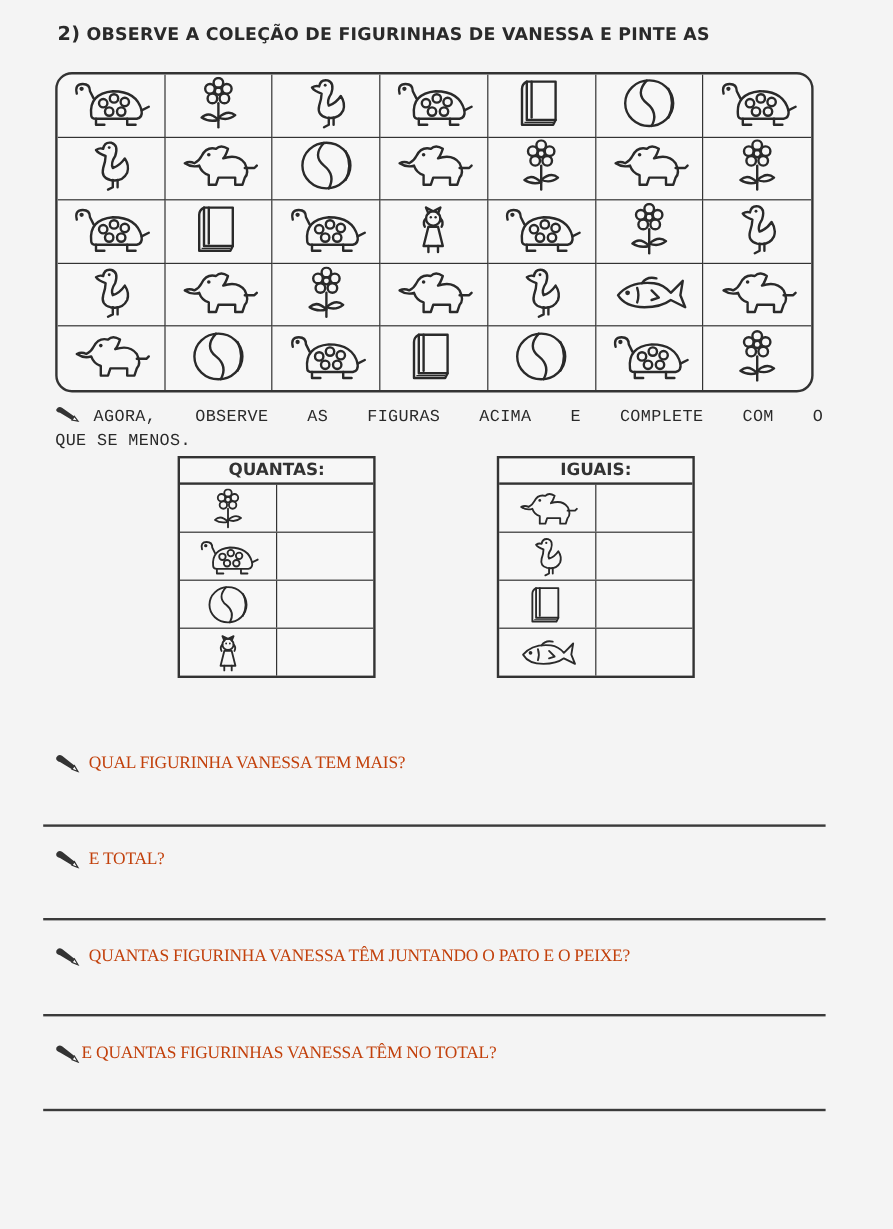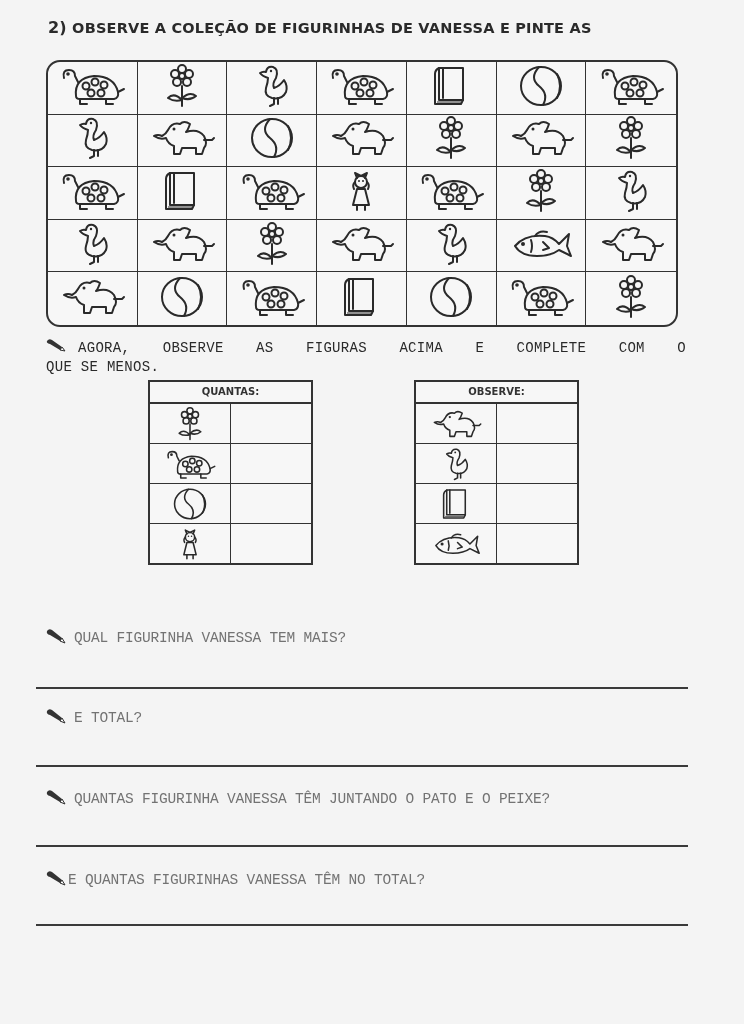--- a/index.html
+++ b/index.html
@@ -9,27 +9,27 @@
   .title .l1{display:flex;justify-content:space-between;}
   .grid{position:absolute;left:46px;top:60px;width:632px;height:267px;border:2.5px solid #333;border-radius:14px;box-sizing:border-box;display:grid;grid-template-columns:repeat(7,1fr);grid-template-rows:repeat(5,1fr);overflow:hidden;background:#f7f7f7;}
   .cell{border-right:1.5px solid #333;border-bottom:1.5px solid #333;display:flex;align-items:center;justify-content:center;}
   .cell:nth-child(7n){border-right:none;}
   .cell:nth-child(n+29){border-bottom:none;}
   .cell svg{width:72px;height:44px;}
   .instr{position:absolute;left:46px;top:338px;width:640px;font-size:14px;line-height:19px;letter-spacing:0.3px;font-family:Liberation Mono, monospace;}
   .instr .l1{display:flex;justify-content:space-between;align-items:center;}
   .pencil{display:inline-block;vertical-align:middle;}
   .tbl{position:absolute;width:165px;border:2px solid #333;box-sizing:border-box;background:#f7f7f7;}
-  .tbl .hd{height:20px;border-bottom:2px solid #333;text-align:center;font-size:10px;font-weight:bold;line-height:20px;color:#333;}
+  .tbl .hd{height:20px;border-bottom:2px solid #333;text-align:center;font-size:14px;font-weight:bold;line-height:20px;color:#333;}
   .tbl .row{display:flex;height:39px;border-bottom:1.5px solid #333;}
   .tbl .row:last-child{border-bottom:none;}
   .tbl .ic{width:80px;border-right:1.5px solid #333;display:flex;align-items:center;justify-content:center;}
   .tbl .ic svg{width:62px;height:34px;}
   .tbl .ans{flex:1;}
-  .q{position:absolute;left:46px;font-family:Liberation Mono, monospace;font-size:14.5px;letter-spacing:-0.2px;display:flex;align-items:center;gap:6px;color:#737373;}
+  .q{position:absolute;left:46px;font-family:Liberation Serif, serif;font-size:14.5px;letter-spacing:-0.2px;display:flex;align-items:flex-start;gap:6px;color:#c2410c;}
   .line{position:absolute;left:36px;width:652px;height:2px;background:#3a3a3a;}
 </style>
 </head>
 <body>
 
 <div class="title">
   <div class="l1">
     <span><b>2)</b>&nbsp;<span>OBSERVE A COLEÇÃO DE FIGURINHAS DE VANESSA E PINTE AS</span></span>
   </div>
 </div>
@@ -450,21 +450,21 @@
           <path fill="none" stroke="#2a2a2a" stroke-width="2" stroke-linecap="round" stroke-linejoin="round" d="M32 20 L28 36 L44 36 L40 20 Z"></path>
           <path fill="none" stroke="#2a2a2a" stroke-width="2" stroke-linecap="round" stroke-linejoin="round" d="M32 36 L32 41 M40 36 L40 41"></path>
           <circle cx="34" cy="12" r="1" fill="#2a2a2a"></circle>
           <circle cx="38" cy="12" r="1" fill="#2a2a2a"></circle>
         </svg>
       </div>
       <div class="ans"></div>
     </div>
   </div>
 <div class="tbl" id="tbl1" style="left:414px;top:380px;">
-  <div class="hd">OBSERVE:</div>
+  <div class="hd">IGUAIS:</div>
 <div class="row">
       <div class="ic">
         <svg viewBox="0 0 72 44">
           <path fill="none" stroke="#2a2a2a" stroke-width="2" stroke-linecap="round" stroke-linejoin="round" d="M22 14 Q26 6 34 8 Q38 4 44 8 Q42 14 40 16 Q52 12 58 20 Q62 28 58 32 L56 38 L50 38 L50 32 L36 32 L34 38 L28 38 L28 30 Q22 28 20 22 Q14 24 8 20 Q12 18 16 20 Q20 18 22 14Z"></path>
           <circle cx="28" cy="13" r="1.5" fill="#2a2a2a"></circle>
           <path fill="none" stroke="#2a2a2a" stroke-width="2" stroke-linecap="round" stroke-linejoin="round" d="M58 24 L66 24 L68 22"></path>
         </svg>
       </div>
       <div class="ans"></div>
     </div>

